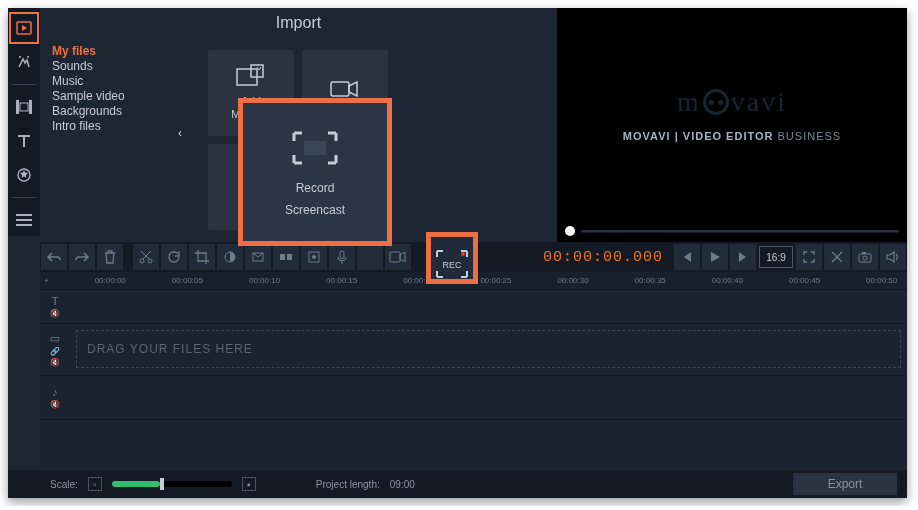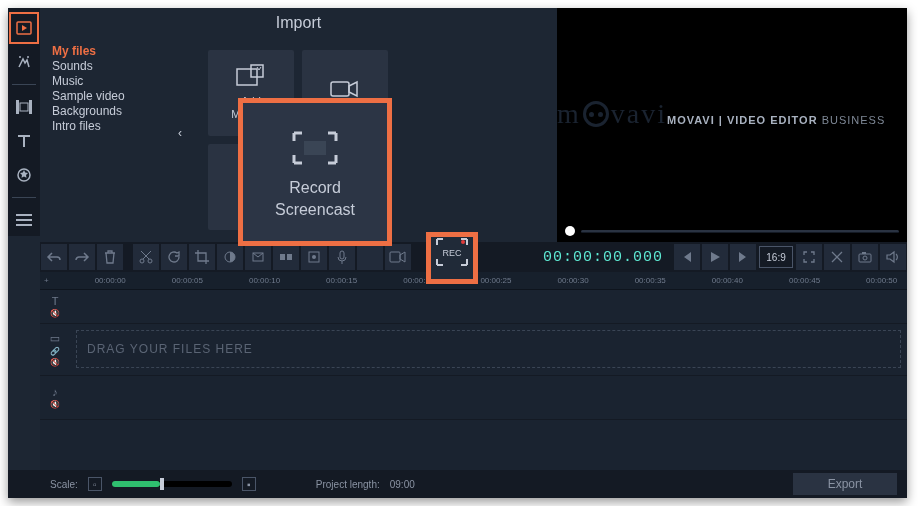--- a/index.html
+++ b/index.html
@@ -20,46 +20,46 @@
   .catList .active { color: #ee6f44; font-weight: bold; }
   .collapseChevron { position: absolute; left: 138px; top: 118px; color: #c6ccd8; font-size: 12px; cursor: pointer; }
 
   .tileGrid { position: absolute; left: 168px; top: 42px; display: grid; grid-template-columns: 86px 86px; grid-auto-rows: 86px; gap: 8px; }
   .tile { background: #2a3342; border-radius: 2px; display: flex; flex-direction: column; align-items: center; justify-content: center; color: #c6ccd8; font-size: 11px; text-align: center; cursor: pointer; padding: 4px; }
   .tile .ticon { color: #c6ccd8; margin-bottom: 6px; }
   .tileLabel { line-height: 13px; }
 
   
   .highlightBig { position: absolute; left: 230px; top: 90px; width: 154px; height: 148px; background: #2c3545; border: 5px solid #ee6f44; z-index: 5; display: flex; flex-direction: column; align-items: center; justify-content: center; color: #c6ccd8; padding-top: 8px; }
-  .highlightBig .lbl { font-size: 16px; line-height: 22px; text-align: center; margin-top: 8px; }
+  .highlightBig .lbl { font-size: 12px; line-height: 22px; text-align: center; margin-top: 8px; }
 
   
   .preview { width: 350px; background: #000; position: relative; display: flex; flex-direction: column; }
-  .previewInner { flex: 1; display: flex; flex-direction: row; align-items: center; }
+  .previewInner { flex: 1; display: flex; flex-direction: column; align-items: center; justify-content: center; }
   .logoWord { font-family: Georgia, serif; font-size: 28px; letter-spacing: 2px; color: #1a2330; display: flex; align-items: center; gap: 2px; }
   .logoReel { width: 26px; height: 26px; border: 3px solid #1a2330; border-radius: 50%; position: relative; display: inline-block; }
   .logoReel::before, .logoReel::after { content: ""; position: absolute; width: 5px; height: 5px; background: #1a2330; border-radius: 50%; }
   .logoReel::before { left: 3px; top: 8px; }
   .logoReel::after { right: 3px; top: 8px; }
   .brandLine { color: #7e8896; font-size: 11px; letter-spacing: 1px; margin-top: 12px; }
   .brandLine .bold { color: #a9b2c0; font-weight: bold; }
   .playbar { height: 22px; display: flex; align-items: center; padding: 0 8px; gap: 6px; }
   .playbar .dot { width: 10px; height: 10px; border-radius: 50%; background: #fff; }
   .playbar .track { flex: 1; height: 3px; background: #2a3342; border-radius: 2px; }
 
   
   .midbar { height: 30px; margin-left: 32px; display: flex; align-items: center; background: #141a24; position: relative; z-index: 2; }
   .midbar .mbtn { width: 26px; height: 26px; margin: 0 1px; background: #222b3a; display: flex; align-items: center; justify-content: center; color: #6f7a8c; font-size: 13px; cursor: pointer; }
   .midbar .mbtn svg { display: block; }
   .midbar .gap { flex: 0 0 8px; }
   .midbar .spacer { flex: 1; }
-  .timecode { color: #5eead4; font-family: "Courier New", monospace; font-size: 15px; letter-spacing: 1px; margin: 0 10px; }
+  .timecode { color: #f97316; font-family: "Courier New", monospace; font-size: 15px; letter-spacing: 1px; margin: 0 10px; }
   .ratio { width: 34px; height: 22px; border: 1px solid #4a5568; color: #c6ccd8; font-size: 10px; display: flex; align-items: center; justify-content: center; margin: 0 2px; }
 
-  .recHighlight { position: absolute; left: 418px; top: 224px; width: 52px; height: 52px; border: 5px solid #ee6f44; background: #202a38; z-index: 6; display: flex; align-items: flex-start; justify-content: center; color: #c6ccd8; }
+  .recHighlight { position: absolute; left: 418px; top: 224px; width: 52px; height: 52px; border: 5px solid #ee6f44; background: #202a38; z-index: 6; display: flex; align-items: flex-end; justify-content: center; color: #c6ccd8; }
 
   
   .timeline { flex: 1; margin-left: 32px; background: #1a2330; display: flex; flex-direction: column; font-size: 9px; }
   .ruler { height: 18px; display: flex; align-items: center; color: #6f7a8c; font-size: 8px; padding-left: 6px; gap: 46px; background: #17202c; border-bottom: 1px solid #0e141d; }
   .ruler span { white-space: nowrap; }
   .track { display: flex; align-items: center; border-bottom: 1px solid #141a24; }
   .trackHead { width: 30px; display: flex; flex-direction: column; align-items: center; justify-content: center; gap: 2px; color: #6f7a8c; }
   .trackHead .th { font-size: 11px; }
   .trackBody { flex: 1; height: 100%; }
   .trackT { height: 34px; }

